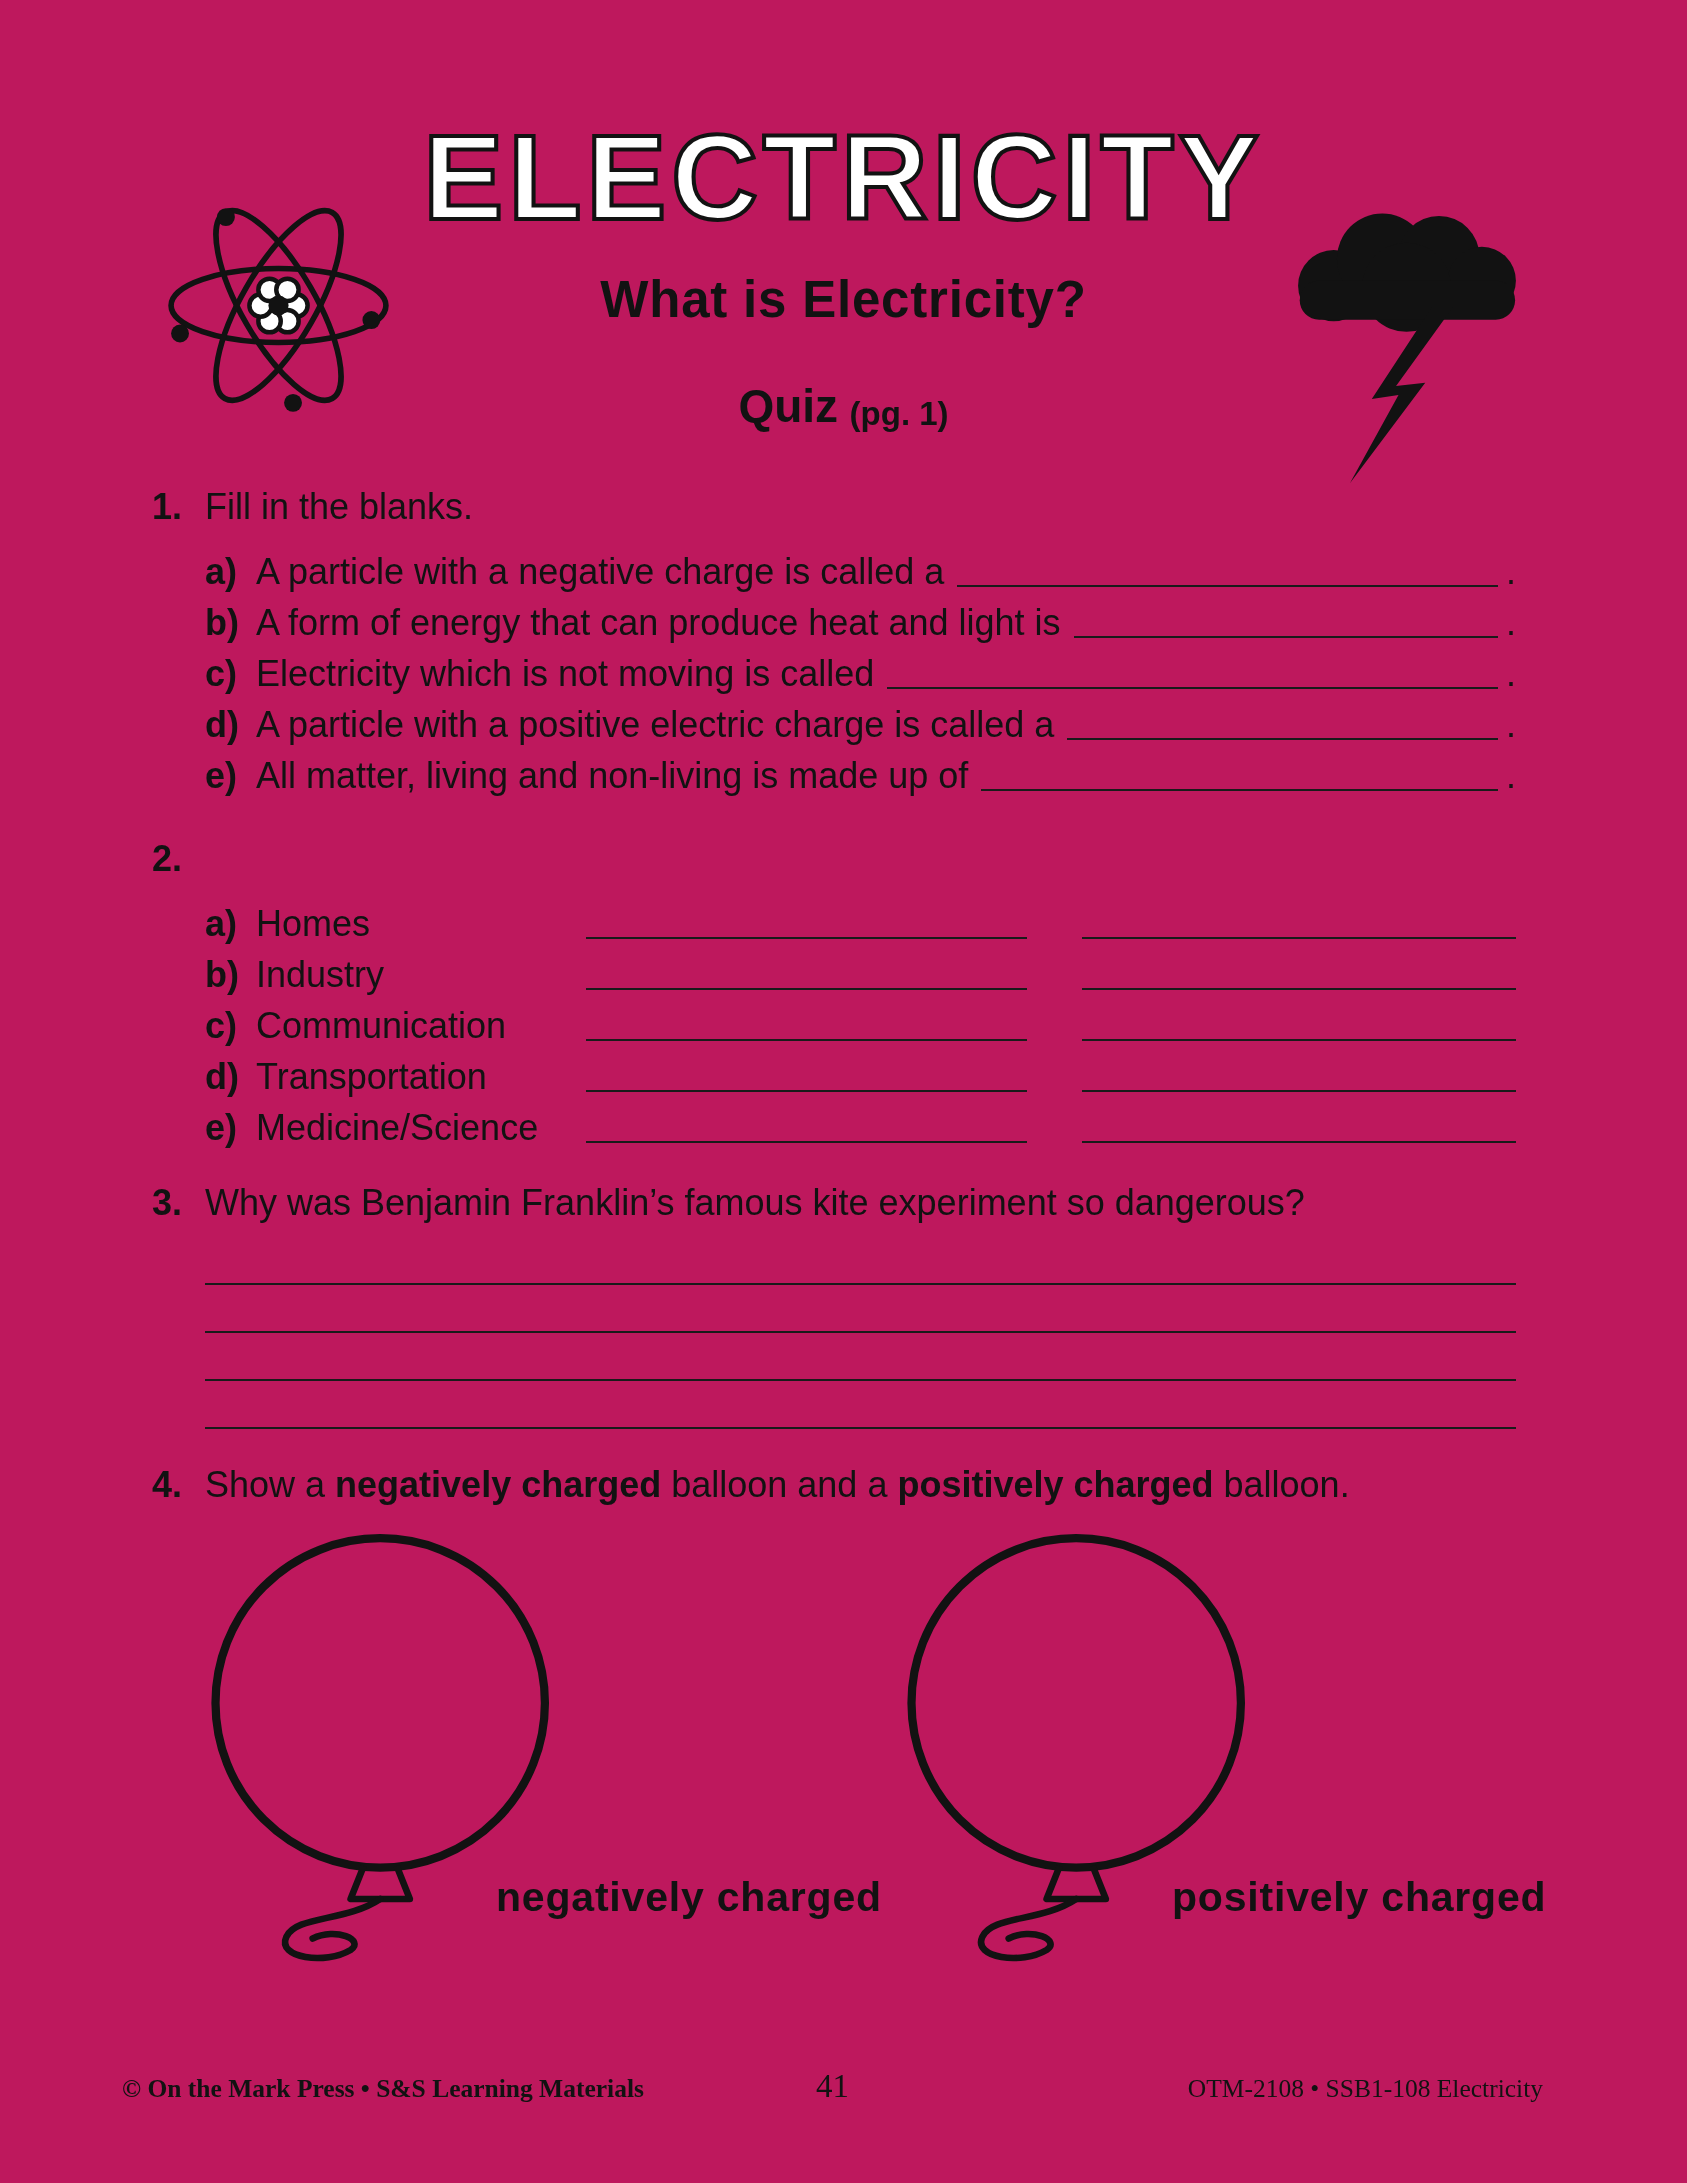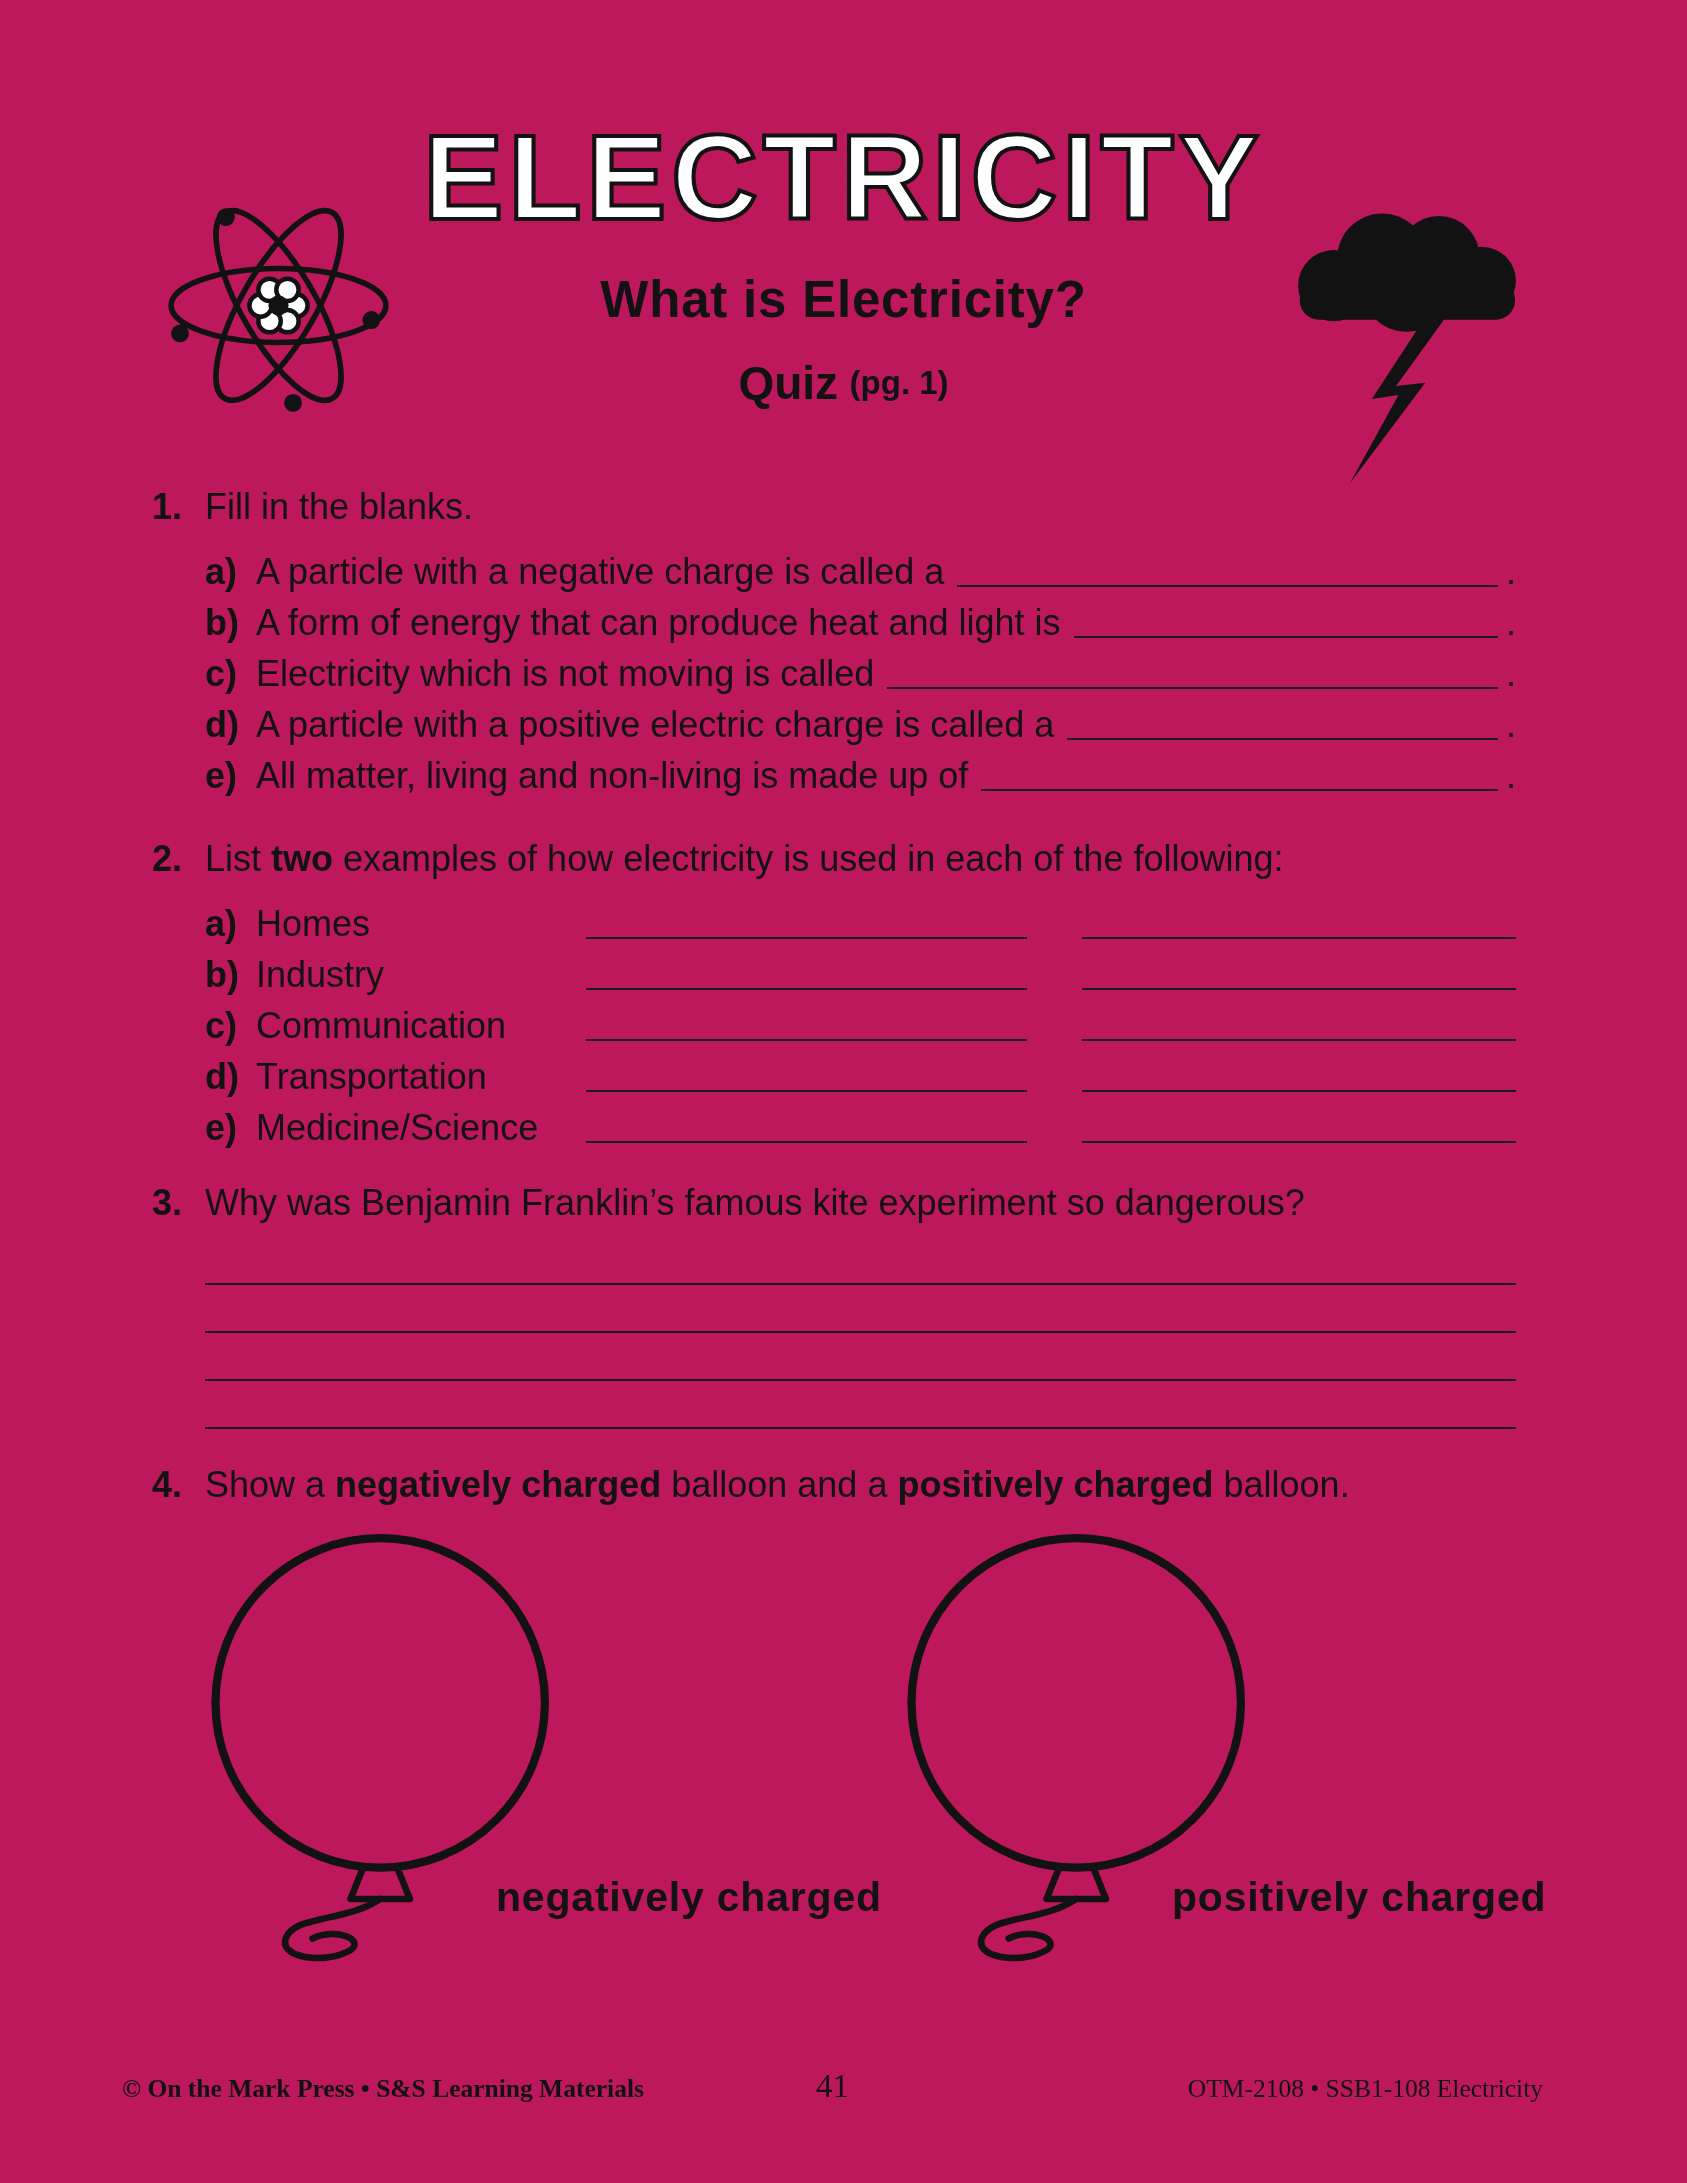--- a/index.html
+++ b/index.html
@@ -21,22 +21,22 @@
   .title-text {
     font-family:"Liberation Sans", sans-serif;
     font-weight:bold; font-size:146px; letter-spacing:6px;
     fill:#ffffff; stroke:#121212; stroke-width:5px;
   }
   .subtitle {
     position:absolute; left:0; right:0; top:270px;
     text-align:center; font-size:51px; font-weight:bold; letter-spacing:0.8px;
   }
   .quiz-line {
-    position:absolute; left:0; right:0; top:356px;
-    display:flex; justify-content:center; align-items:center; gap:11.5px;
+    position:absolute; left:0; right:0; top:379px;
+    display:flex; justify-content:center; align-items:flex-end; gap:11.5px;
   }
   .quiz-word { font-size:46px; font-weight:bold; }
   .quiz-pg   { font-size:33px; font-weight:bold; }
 
   
   .q { margin-left:152px; margin-right:171px; }
   .q-head { display:flex; align-items:baseline; font-size:36px; line-height:49px; }
   .q-num  { font-weight:bold; width:53px; flex:none; }
   .b { font-weight:bold; }
   .q-items { margin-left:53px; margin-top:15px; }
@@ -170,21 +170,20 @@
         <span class="blank"></span>
         <span class="period">.</span>
       </div>
 
     </div>
   </section>
 
   <section class="q q2">
     <div class="q-head">
       <span class="q-num">2.</span>
-      <span class="q-prompt"><span>List </span><span class="b">two</span><span> examples of how electricity is used in each of the following:</span></span>
     </div>
     <div class="q-items">
 
       <div class="row">
         <span class="item-label">a)</span>
         <span class="q2-name">Homes</span>
         <span class="blank blank-a"></span>
         <span class="blank blank-b"></span>
       </div>
 

